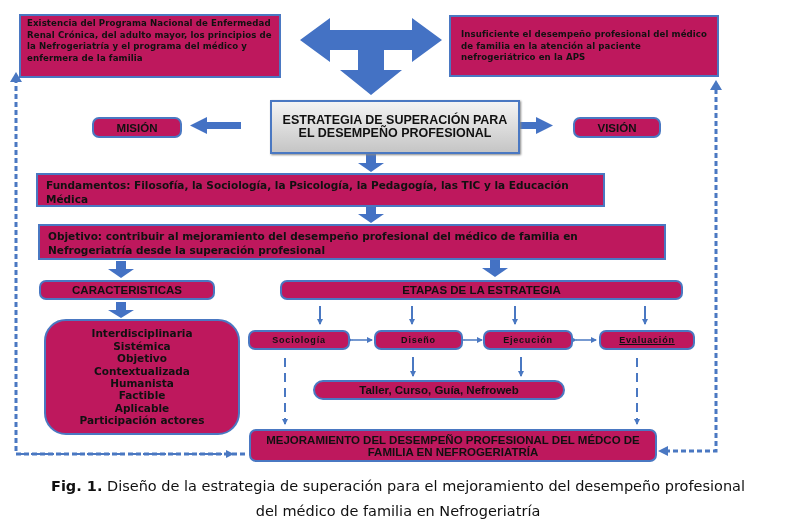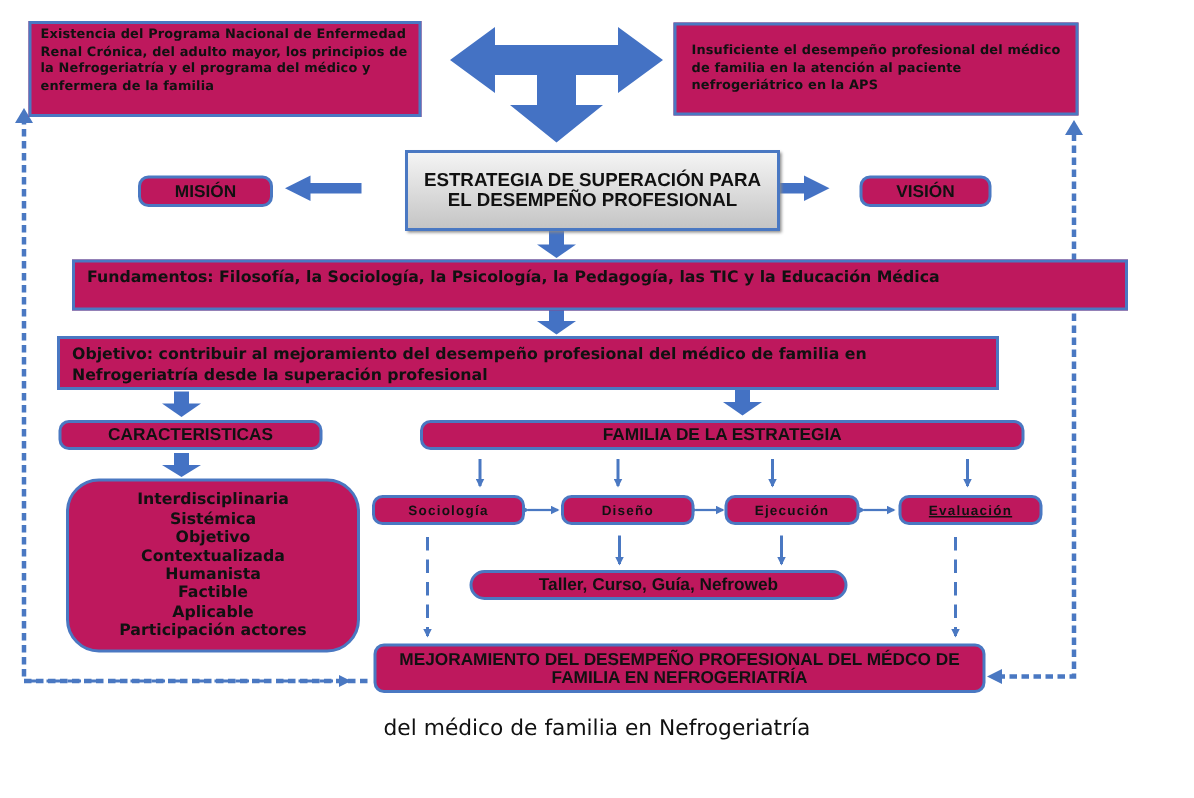--- a/index.html
+++ b/index.html
@@ -107,21 +107,21 @@
   <span>ESTRATEGIA DE SUPERACIÓN PARA EL DESEMPEÑO PROFESIONAL</span>
 </div>
 
 <div class="box rnd center caps" style="left:92px;top:117px;width:90px;height:21px;font-size:11.5px;">
   <span>MISIÓN</span>
 </div>
 <div class="box rnd center caps" style="left:562px;top:117px;width:88px;height:21px;font-size:11.5px;margin-left:11px;">
   <span>VISIÓN</span>
 </div>
 
-<div class="box sq txt-body" style="left:36px;top:173px;width:704px;height:34px;padding-top:3px;margin-left:12px;">
+<div class="box sq txt-body" style="left:36px;top:173px;width:569px;height:34px;padding-top:3px;">
   <span>Fundamentos: Filosofía, la Sociología, la Psicología, la Pedagogía, las TIC y la Educación Médica</span>
 </div>
 
 <div class="box sq txt-body" style="left:38px;top:224px;width:628px;height:36px;padding-top:3px;">
   <span>Objetivo: contribuir al mejoramiento del desempeño profesional del médico de familia en Nefrogeriatría desde la superación profesional</span>
 </div>
 
 <div class="box rnd center caps" style="left:39px;top:280px;width:176px;height:20px;font-size:11.5px;">
   <span>CARACTERISTICAS</span>
 </div>
@@ -131,21 +131,21 @@
   <span class="list-line">Sistémica</span>
   <span class="list-line">Objetivo</span>
   <span class="list-line">Contextualizada</span>
   <span class="list-line">Humanista</span>
   <span class="list-line">Factible</span>
   <span class="list-line">Aplicable</span>
   <span class="list-line">Participación actores</span>
 </div>
 
 <div class="box rnd center caps" style="left:280px;top:280px;width:403px;height:20px;font-size:11.5px;">
-  <span>FAMILIA DE LA ESTRATEGIA</span>
+  <span>ETAPAS DE LA ESTRATEGIA</span>
 </div>
 
 <div class="box rnd center caps" style="left:248px;top:330px;width:102px;height:20px;font-size:9px;letter-spacing:0.8px;">
   <span>Sociología</span>
 </div>
 <div class="box rnd center caps" style="left:374px;top:330px;width:89px;height:20px;font-size:9px;letter-spacing:0.8px;">
   <span>Diseño</span>
 </div>
 <div class="box rnd center caps" style="left:483px;top:330px;width:90px;height:20px;font-size:9px;letter-spacing:0.8px;">
   <span>Ejecución</span>
@@ -156,14 +156,15 @@
 
 <div class="box rnd center caps" style="left:313px;top:380px;width:252px;height:20px;font-size:11.5px;border-radius:10px;">
   <span>Taller, Curso, Guía, Nefroweb</span>
 </div>
 
 <div class="box rnd center caps" style="left:249px;top:429px;width:408px;height:33px;font-size:11.5px;line-height:12px;padding:0 14px;">
   <span>MEJORAMIENTO DEL DESEMPEÑO PROFESIONAL DEL MÉDCO DE FAMILIA EN NEFROGERIATRÍA</span>
 </div>
 
 <div class="caption">
+  <div><b>Fig. 1.</b><span> Diseño de la estrategia de superación para el mejoramiento del desempeño profesional</span></div>
   <div>del médico de familia en Nefrogeriatría</div>
 </div>
 
 </body></html>

